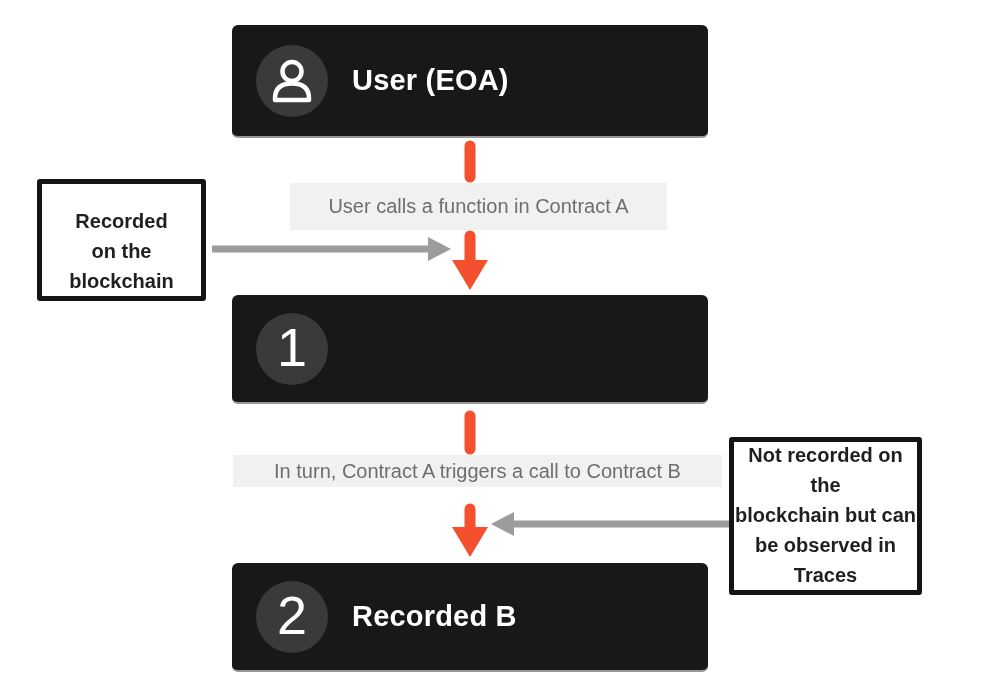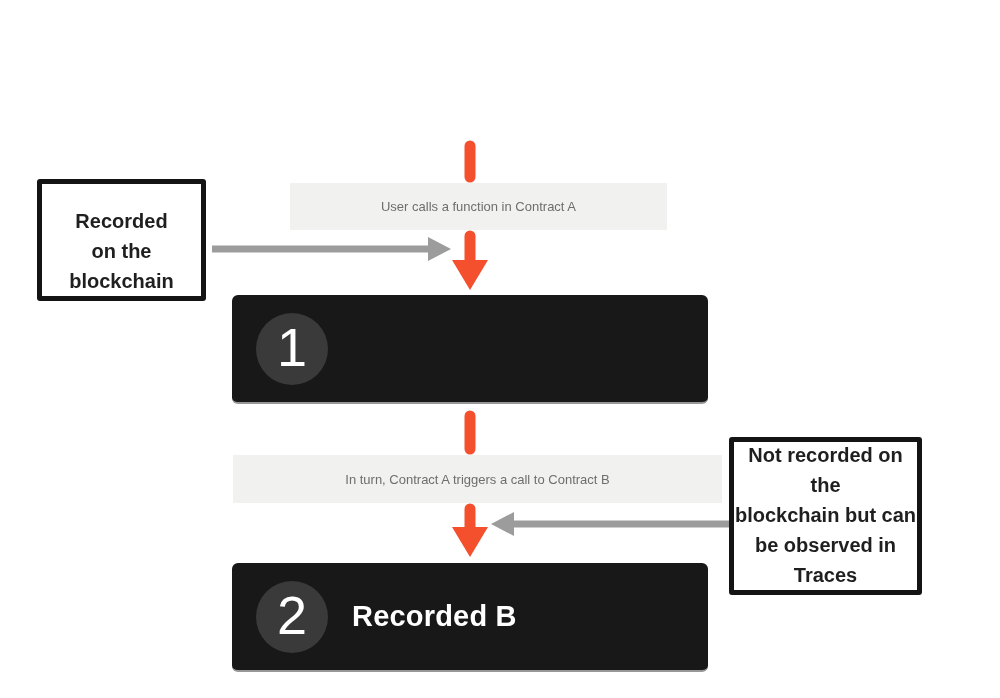--- a/index.html
+++ b/index.html
@@ -52,29 +52,29 @@
     font-weight: 700;
     margin-left: 24px;
     letter-spacing: 0.2px;
   }
 
   
   .flow-label {
     position: absolute;
     background: #f1f1ef;
     color: #6e6e6e;
-    font-size: 13px;
+    font-size: 20px;
     display: flex;
     align-items: center;
     justify-content: center;
     white-space: nowrap;
     z-index: 3;
   }
   .flow-label-1 { left: 290px; top: 183px; width: 377px; height: 47px; }
-  .flow-label-2 { left: 233px; top: 455px; width: 489px; height: 48px; }
+  .flow-label-2 { left: 233px; top: 455px; width: 489px; height: 32px; }
 
   
   .annotation {
     position: absolute;
     background: #ffffff;
     border: 5px solid #141414;
     border-radius: 3px;
     box-sizing: border-box;
     display: flex;
     align-items: flex-end;
@@ -100,20 +100,29 @@
     height: 698px;
     z-index: 2;
     pointer-events: none;
   }
 </style>
 </head>
 <body>
 
 <div class="canvas">
 
+  <div class="node node-user">
+    <div class="badge">
+      <svg width="72" height="72" viewBox="0 0 72 72">
+        <circle cx="36" cy="26.5" r="9.5" fill="none" stroke="#ffffff" stroke-width="4.5"></circle>
+        <path d="M19 55 L19 53.5 Q19 38.5 36 38.5 Q53 38.5 53 53.5 L53 55 Z" fill="none" stroke="#ffffff" stroke-width="4.5" stroke-linejoin="round"></path>
+      </svg>
+    </div>
+    <div class="node-title">User (EOA)</div>
+  </div>
 
   <div class="node node-contract-a">
     <div class="badge">
       <span class="badge-num">1</span>
     </div>
   </div>
 
   <div class="node node-contract-b">
     <div class="badge">
       <span class="badge-num">2</span>

